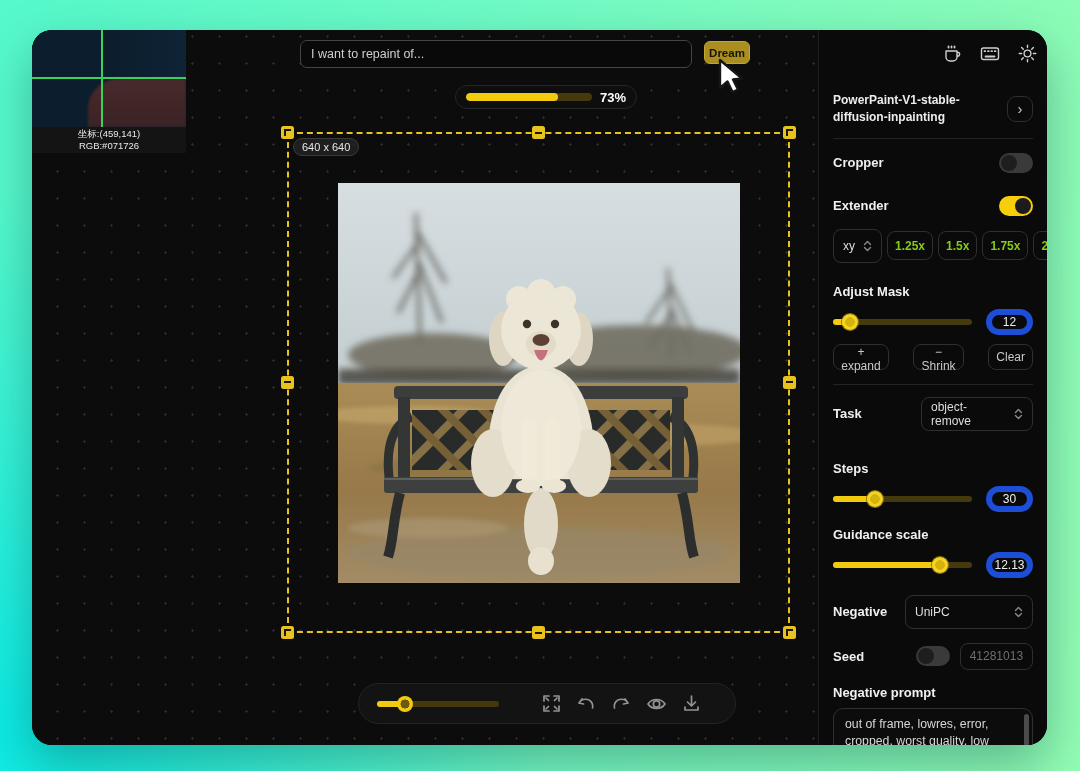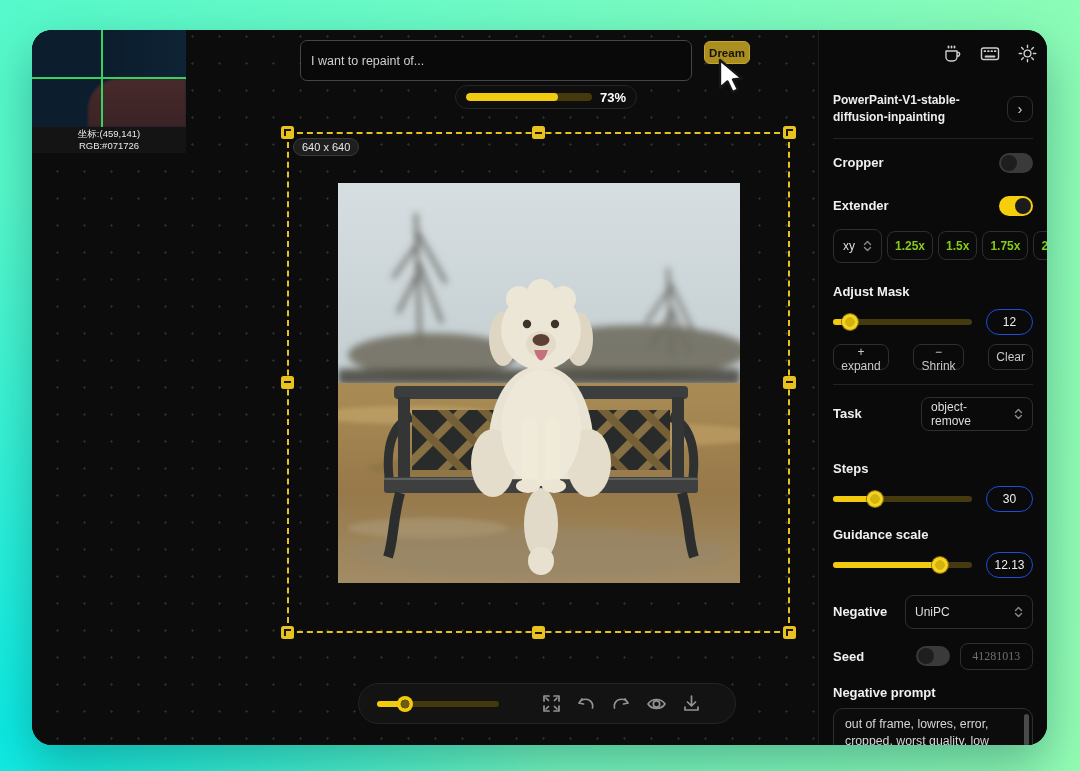--- a/index.html
+++ b/index.html
@@ -18,21 +18,21 @@
   }
   
   .canvas {
     position:absolute; left:0; top:0; width:786px; height:715px;
     background-color:#0c0c0c;
     background-image:radial-gradient(circle,#2b2b2b 1.1px,transparent 1.3px);
     background-size:27px 27px; background-position:12px 20px;
   }
   
   .prompt-input {
-    position:absolute; left:268px; top:10px; width:392px; height:41px;
+    position:absolute; left:268px; top:10px; width:392px; height:28px;
     background:#090909; border:1px solid #454545; border-radius:7px;
     color:#cfcfcf; font-size:12.5px; padding:0 10px; outline:none;
   }
   .prompt-input::placeholder { color:#cfcfcf; }
   .dream-btn {
     position:absolute; left:672px; top:11px; width:46px; height:23px;
     background:#ab8e20; border:1px solid #c4a52e; border-radius:6px;
     color:#15130a; font-size:11.5px; font-weight:700; cursor:pointer;
   }
   
@@ -126,41 +126,41 @@
     border:1px solid #2f2f2f; border-radius:8px; background:transparent;
     color:#84cc16; font-size:12px; font-weight:700; height:29px; padding:0 7px; cursor:pointer;
   }
   .chip.soft { font-weight:400; color:#c9c9c9; height:26px; font-size:12px; }
   .dd {
     border:1px solid #2f2f2f; border-radius:8px; height:29px; display:flex; align-items:center;
     gap:8px; padding:16px 9px; font-size:12px; color:#dedede; cursor:pointer; background:transparent;
   }
   .dd svg { stroke:#8a8a8a; fill:none; stroke-width:1.4; stroke-linecap:round; stroke-linejoin:round; }
   .vpill {
-    margin-left:auto; width:47px; height:26px; border:1px solid #1d4ed8; border-radius:13px;
+    margin-left:auto; width:47px; height:26px; border:6px solid #1d4ed8; border-radius:13px;
     color:#efefef; font-size:12px; display:flex; align-items:center; justify-content:center; background:transparent;
   }
   
   .slider-row { display:flex; align-items:center; gap:14px; margin-top:10px; }
   .strack { flex:1; height:6px; border-radius:3px; background:#453a0d; position:relative; }
   .sfill { height:100%; border-radius:3px; background:#f2cb0e; position:relative; }
   .sknob {
     position:absolute; right:-8px; top:-5px; width:16px; height:16px; border-radius:50%;
     background:radial-gradient(circle,#d4b30d 40%,#f6d322 44%); box-shadow:0 0 0 1px #8a7408;
   }
   
   .neg-box {
     margin-top:8px; height:90px; border:1px solid #2f2f2f; border-radius:10px;
     background:#0c0c0c; position:relative; overflow:hidden;
   }
   .neg-text { padding:7px 20px 0 11px; font-size:12.3px; line-height:17px; color:#d6d6d6; }
   .neg-scroll { position:absolute; right:3px; top:5px; width:5px; height:32px; border-radius:3px; background:#4a4a4a; }
   .seed-pill {
     margin-left:10px; width:74px; height:27px; border:1px solid #2f2f2f; border-radius:8px;
-    color:#6f6f6f; font-size:12px; display:flex; align-items:center; justify-content:center;font-family:Liberation Serif, serif;
+    color:#6f6f6f; font-size:12px; display:flex; align-items:center; justify-content:center;
   }
 </style>
 </head>
 <body>
 
 <div class="window">
 
   <div class="canvas">
 
     <input class="prompt-input" placeholder="I want to repaint of..." style="">

